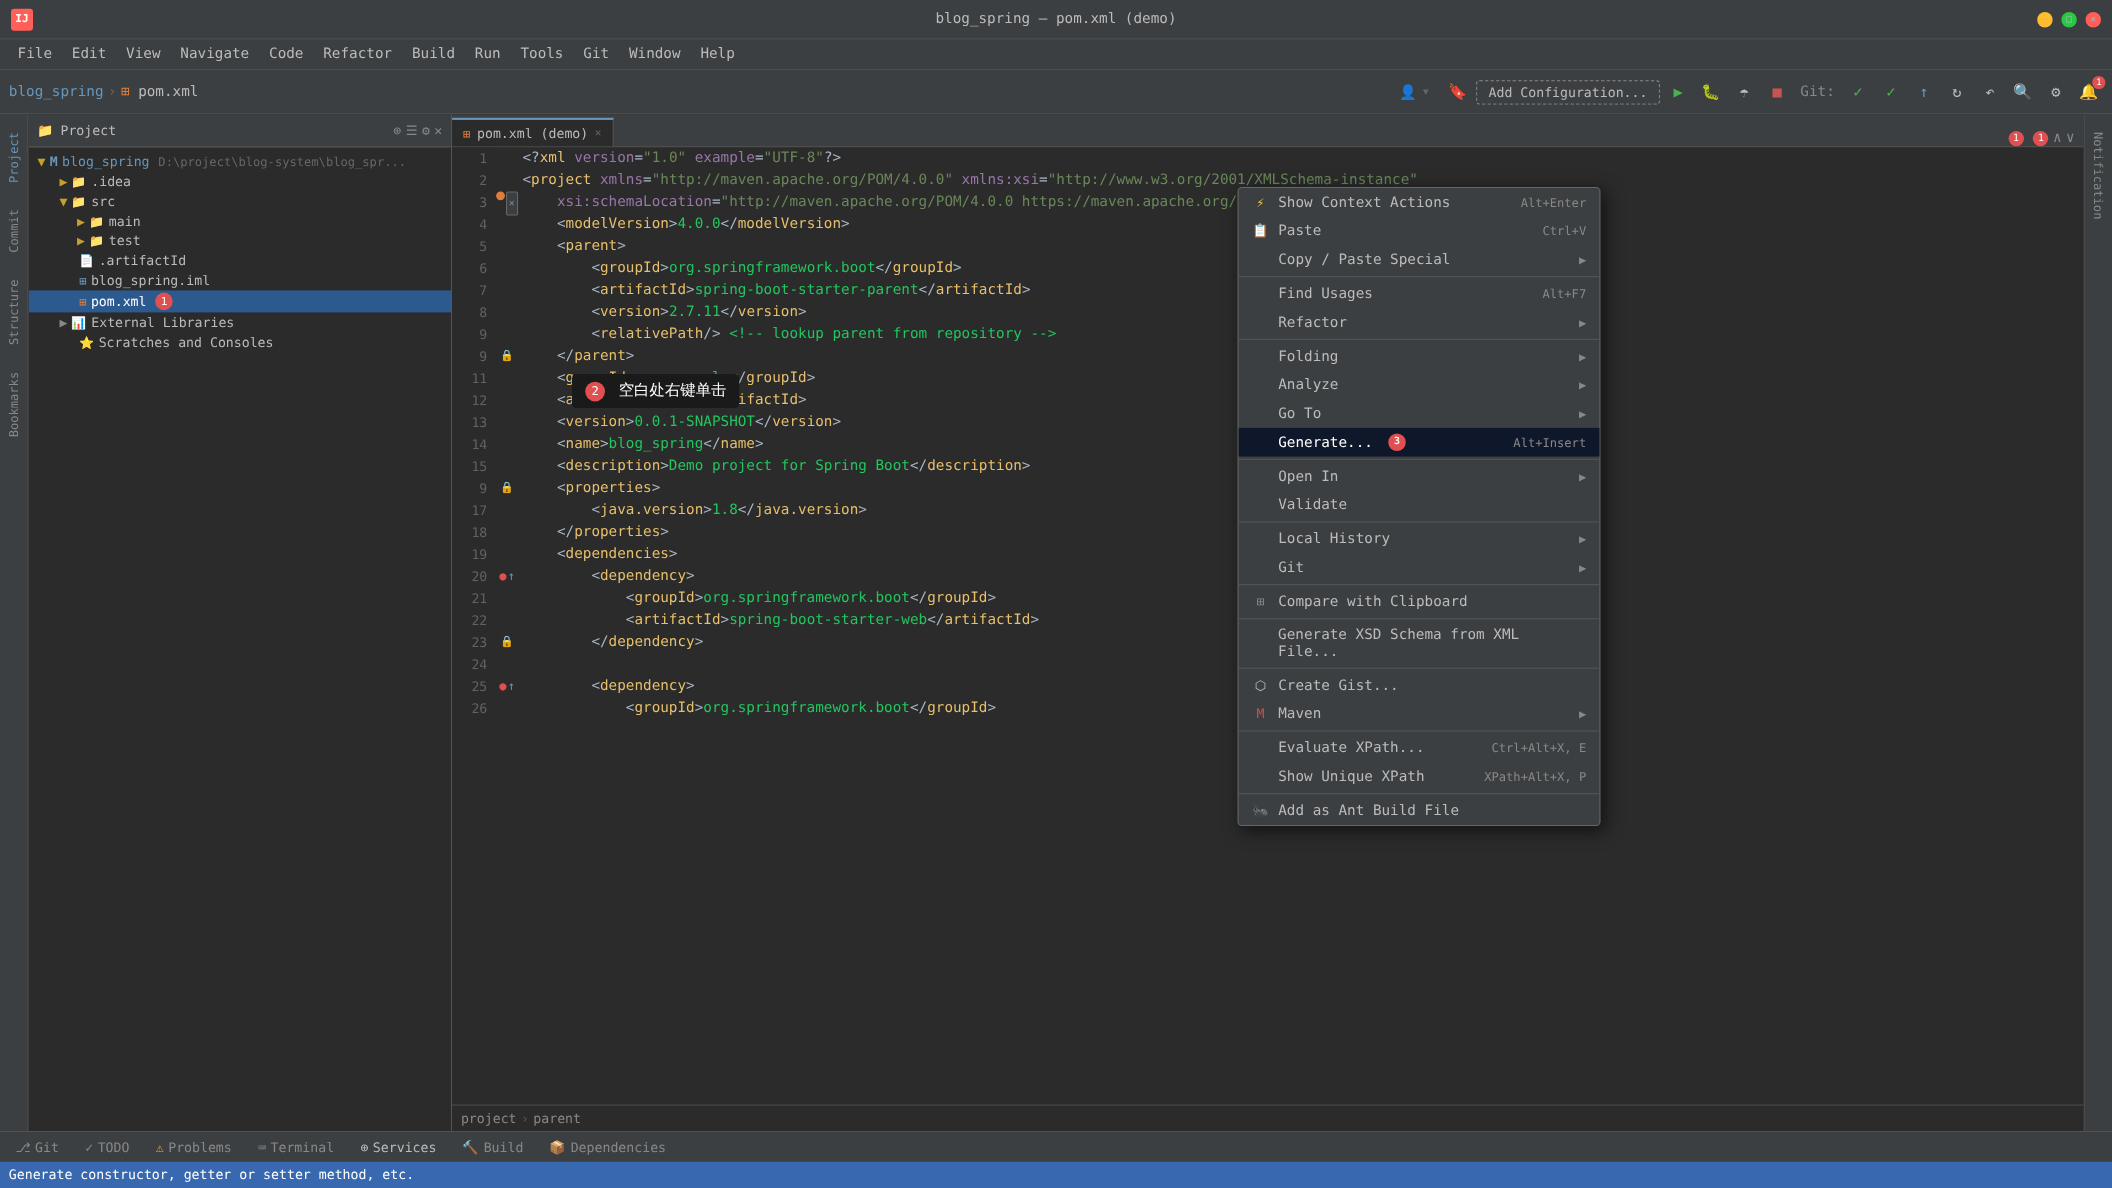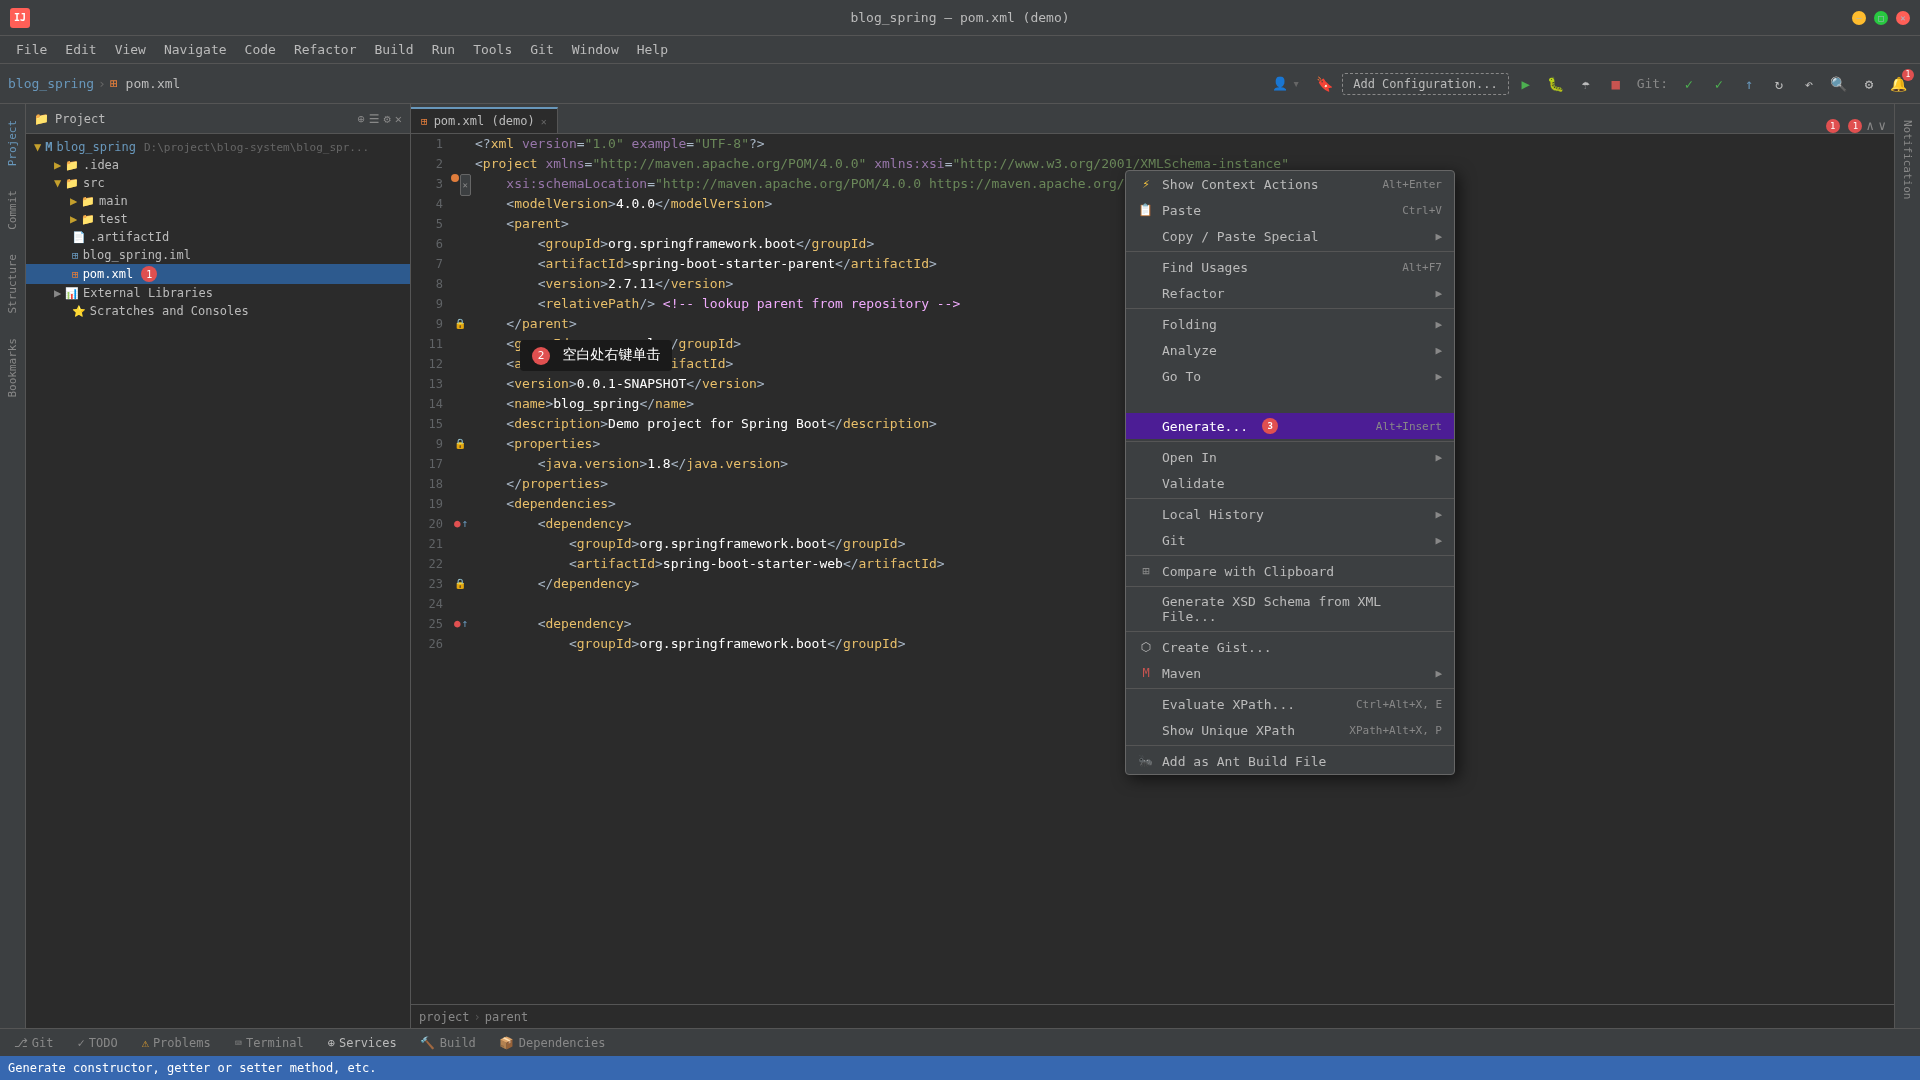--- a/index.html
+++ b/index.html
@@ -214,22 +214,22 @@
       font-size: 13px;
       font-family: 'Consolas', 'Monaco', monospace;
       white-space: pre;
       flex: 1;
     }
 
     
     .xml-tag { color: #e8bf6a; }
     .xml-attr { color: #9876aa; }
     .xml-val { color: #6a8759; }
-    .xml-comment { color: #f0abfc; }
-    .xml-text { color: #ffffff; }
+    .xml-comment { color: #22c55e; }
+    .xml-text { color: #22c55e; }
     .xml-bracket { color: #a9b7c6; }
 
     
     #breadcrumb-bar {
       height: 24px;
       background: #2b2b2b;
       border-top: 1px solid #555;
       display: flex;
       align-items: center;
       padding: 0 8px;
@@ -312,21 +312,21 @@
     }
     .ctx-item {
       display: flex;
       align-items: center;
       padding: 5px 12px;
       cursor: pointer;
       color: #bbb;
       gap: 8px;
       justify-content: space-between;
     }
-    .ctx-item.active { background: #4c1d95; color: #fff; margin-top: 24px; }
+    .ctx-item.active { background: #0f172a; color: #fff; }
     .ctx-item .left-part { display: flex; align-items: center; gap: 8px; }
     .ctx-item .shortcut { color: #888; font-size: 11px; }
     .ctx-item .arrow { color: #888; font-size: 11px; }
     .ctx-separator {
       height: 1px;
       background: #555;
       margin: 2px 0;
     }
     .ctx-icon {
       width: 16px; height: 16px;

